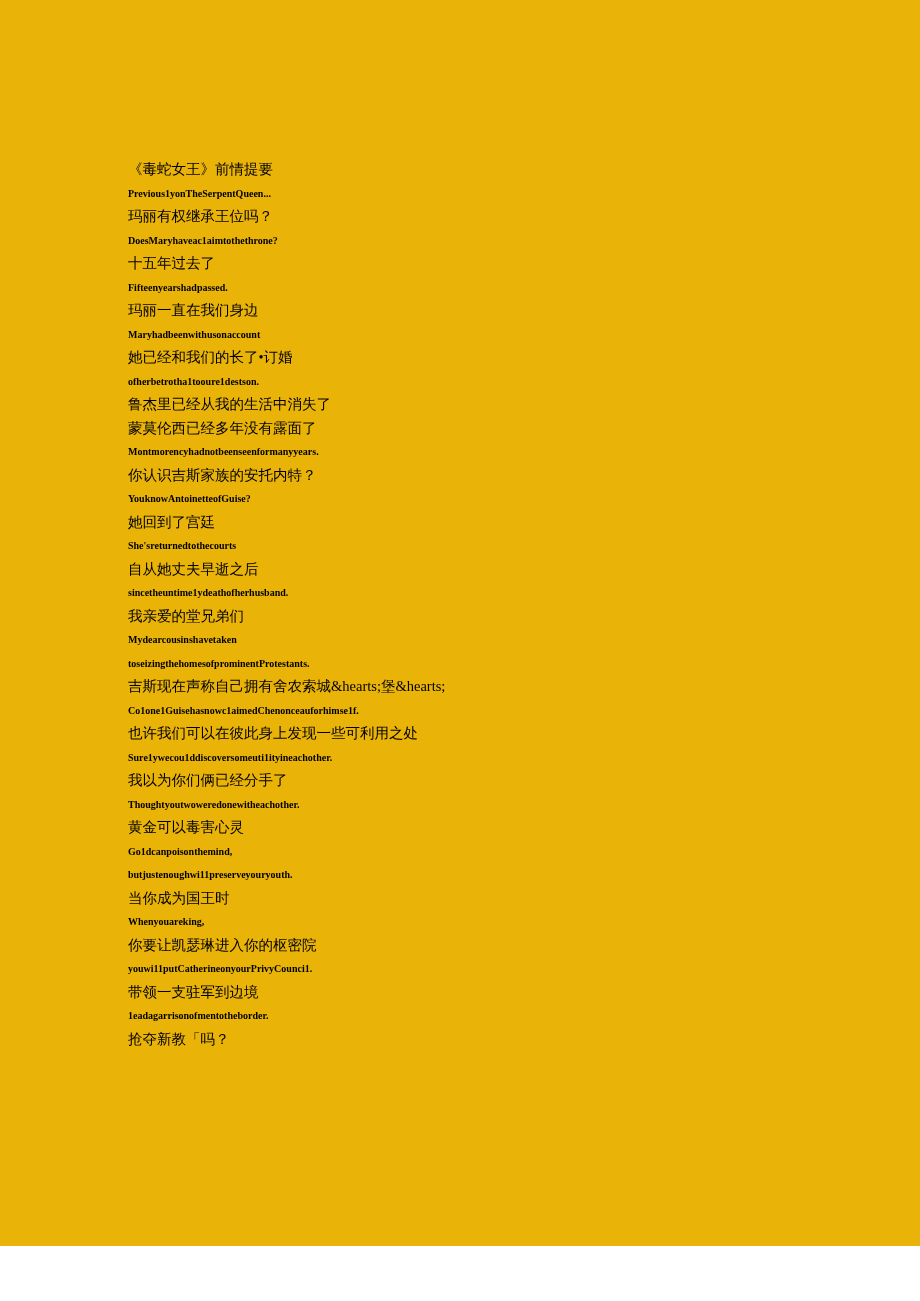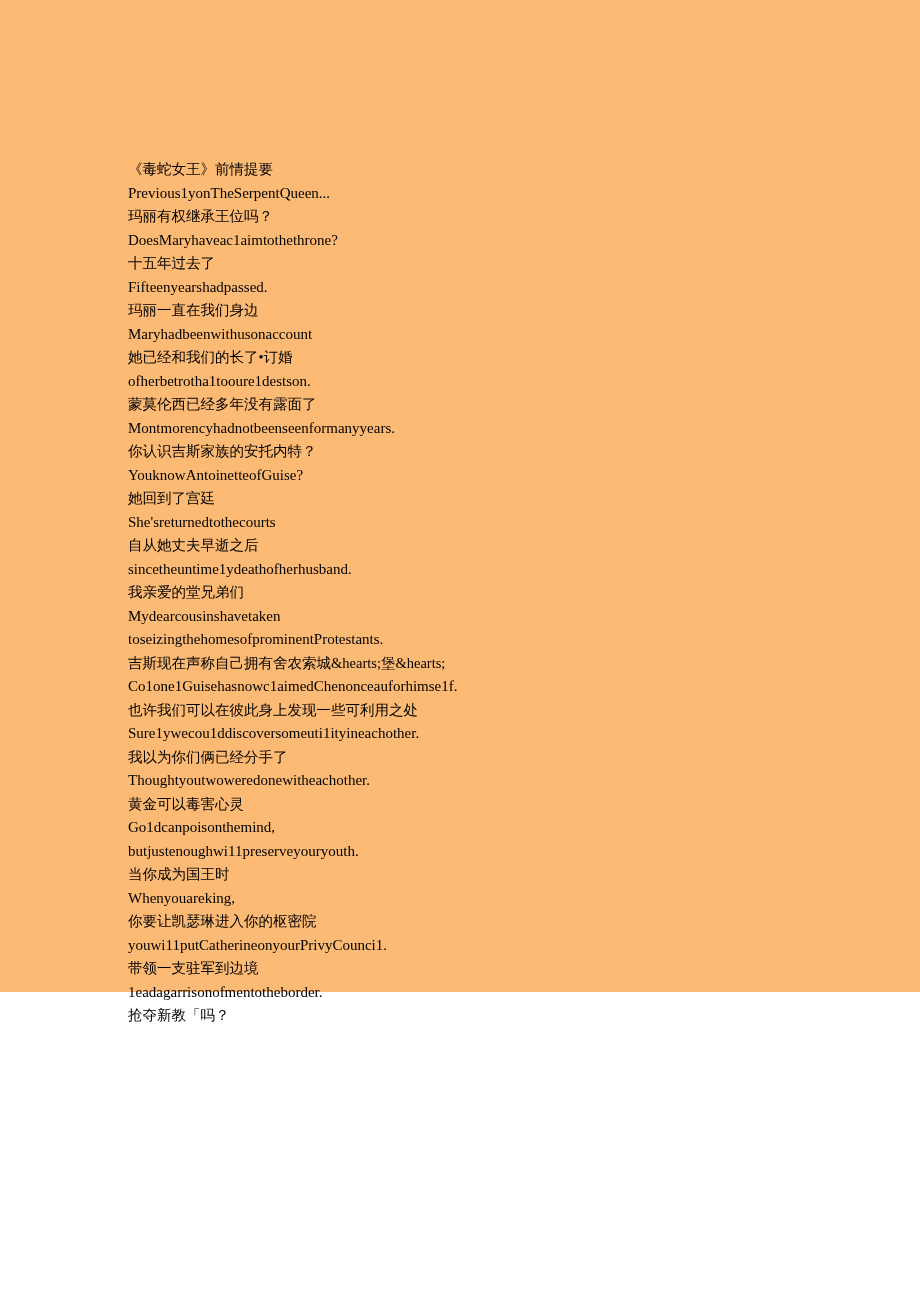--- a/index.html
+++ b/index.html
@@ -15,22 +15,22 @@
     overflow: hidden;
     font-family: "Liberation Serif", "DejaVu Serif", serif;
     color: #000000;
     -webkit-font-smoothing: antialiased;
   }
   .page {
     position: absolute;
     left: 0;
     top: 0;
     width: 920px;
-    height: 992px;
-    background: #fdba74;
+    height: 1246px;
+    background: #eab308;
   }
   .transcript {
     position: absolute;
     left: 128px;
     top: 158px;
     width: 760px;
   }
   .line {
     display: block;
     white-space: pre;
@@ -39,39 +39,41 @@
     text-align: left;
     letter-spacing: 0;
   }
   
   .line.zh {
     font-size: 14.5px;
     font-family: "Liberation Serif", "DejaVu Serif", serif;
   }
   
   .line.en {
-    font-size: 15px;
+    font-size: 10px;
     font-family: "Liberation Serif", "DejaVu Serif", serif;
+    font-weight: bold;
   }
 </style>
 </head>
 <body>
 
 <div class="page">
   <div class="transcript">
       <span class="line zh">《毒蛇女王》前情提要</span>
       <span class="line en">Previous1yonTheSerpentQueen...</span>
       <span class="line zh">玛丽有权继承王位吗？</span>
       <span class="line en">DoesMaryhaveac1aimtothethrone?</span>
       <span class="line zh">十五年过去了</span>
       <span class="line en">Fifteenyearshadpassed.</span>
       <span class="line zh">玛丽一直在我们身边</span>
       <span class="line en">Maryhadbeenwithusonaccount</span>
       <span class="line zh">她已经和我们的长了•订婚</span>
       <span class="line en">ofherbetrotha1tooure1destson.</span>
+      <span class="line zh">鲁杰里已经从我的生活中消失了</span>
       <span class="line zh">蒙莫伦西已经多年没有露面了</span>
       <span class="line en">Montmorencyhadnotbeenseenformanyyears.</span>
       <span class="line zh">你认识吉斯家族的安托内特？</span>
       <span class="line en">YouknowAntoinetteofGuise?</span>
       <span class="line zh">她回到了宫廷</span>
       <span class="line en">She'sreturnedtothecourts</span>
       <span class="line zh">自从她丈夫早逝之后</span>
       <span class="line en">sincetheuntime1ydeathofherhusband.</span>
       <span class="line zh">我亲爱的堂兄弟们</span>
       <span class="line en">Mydearcousinshavetaken</span>

